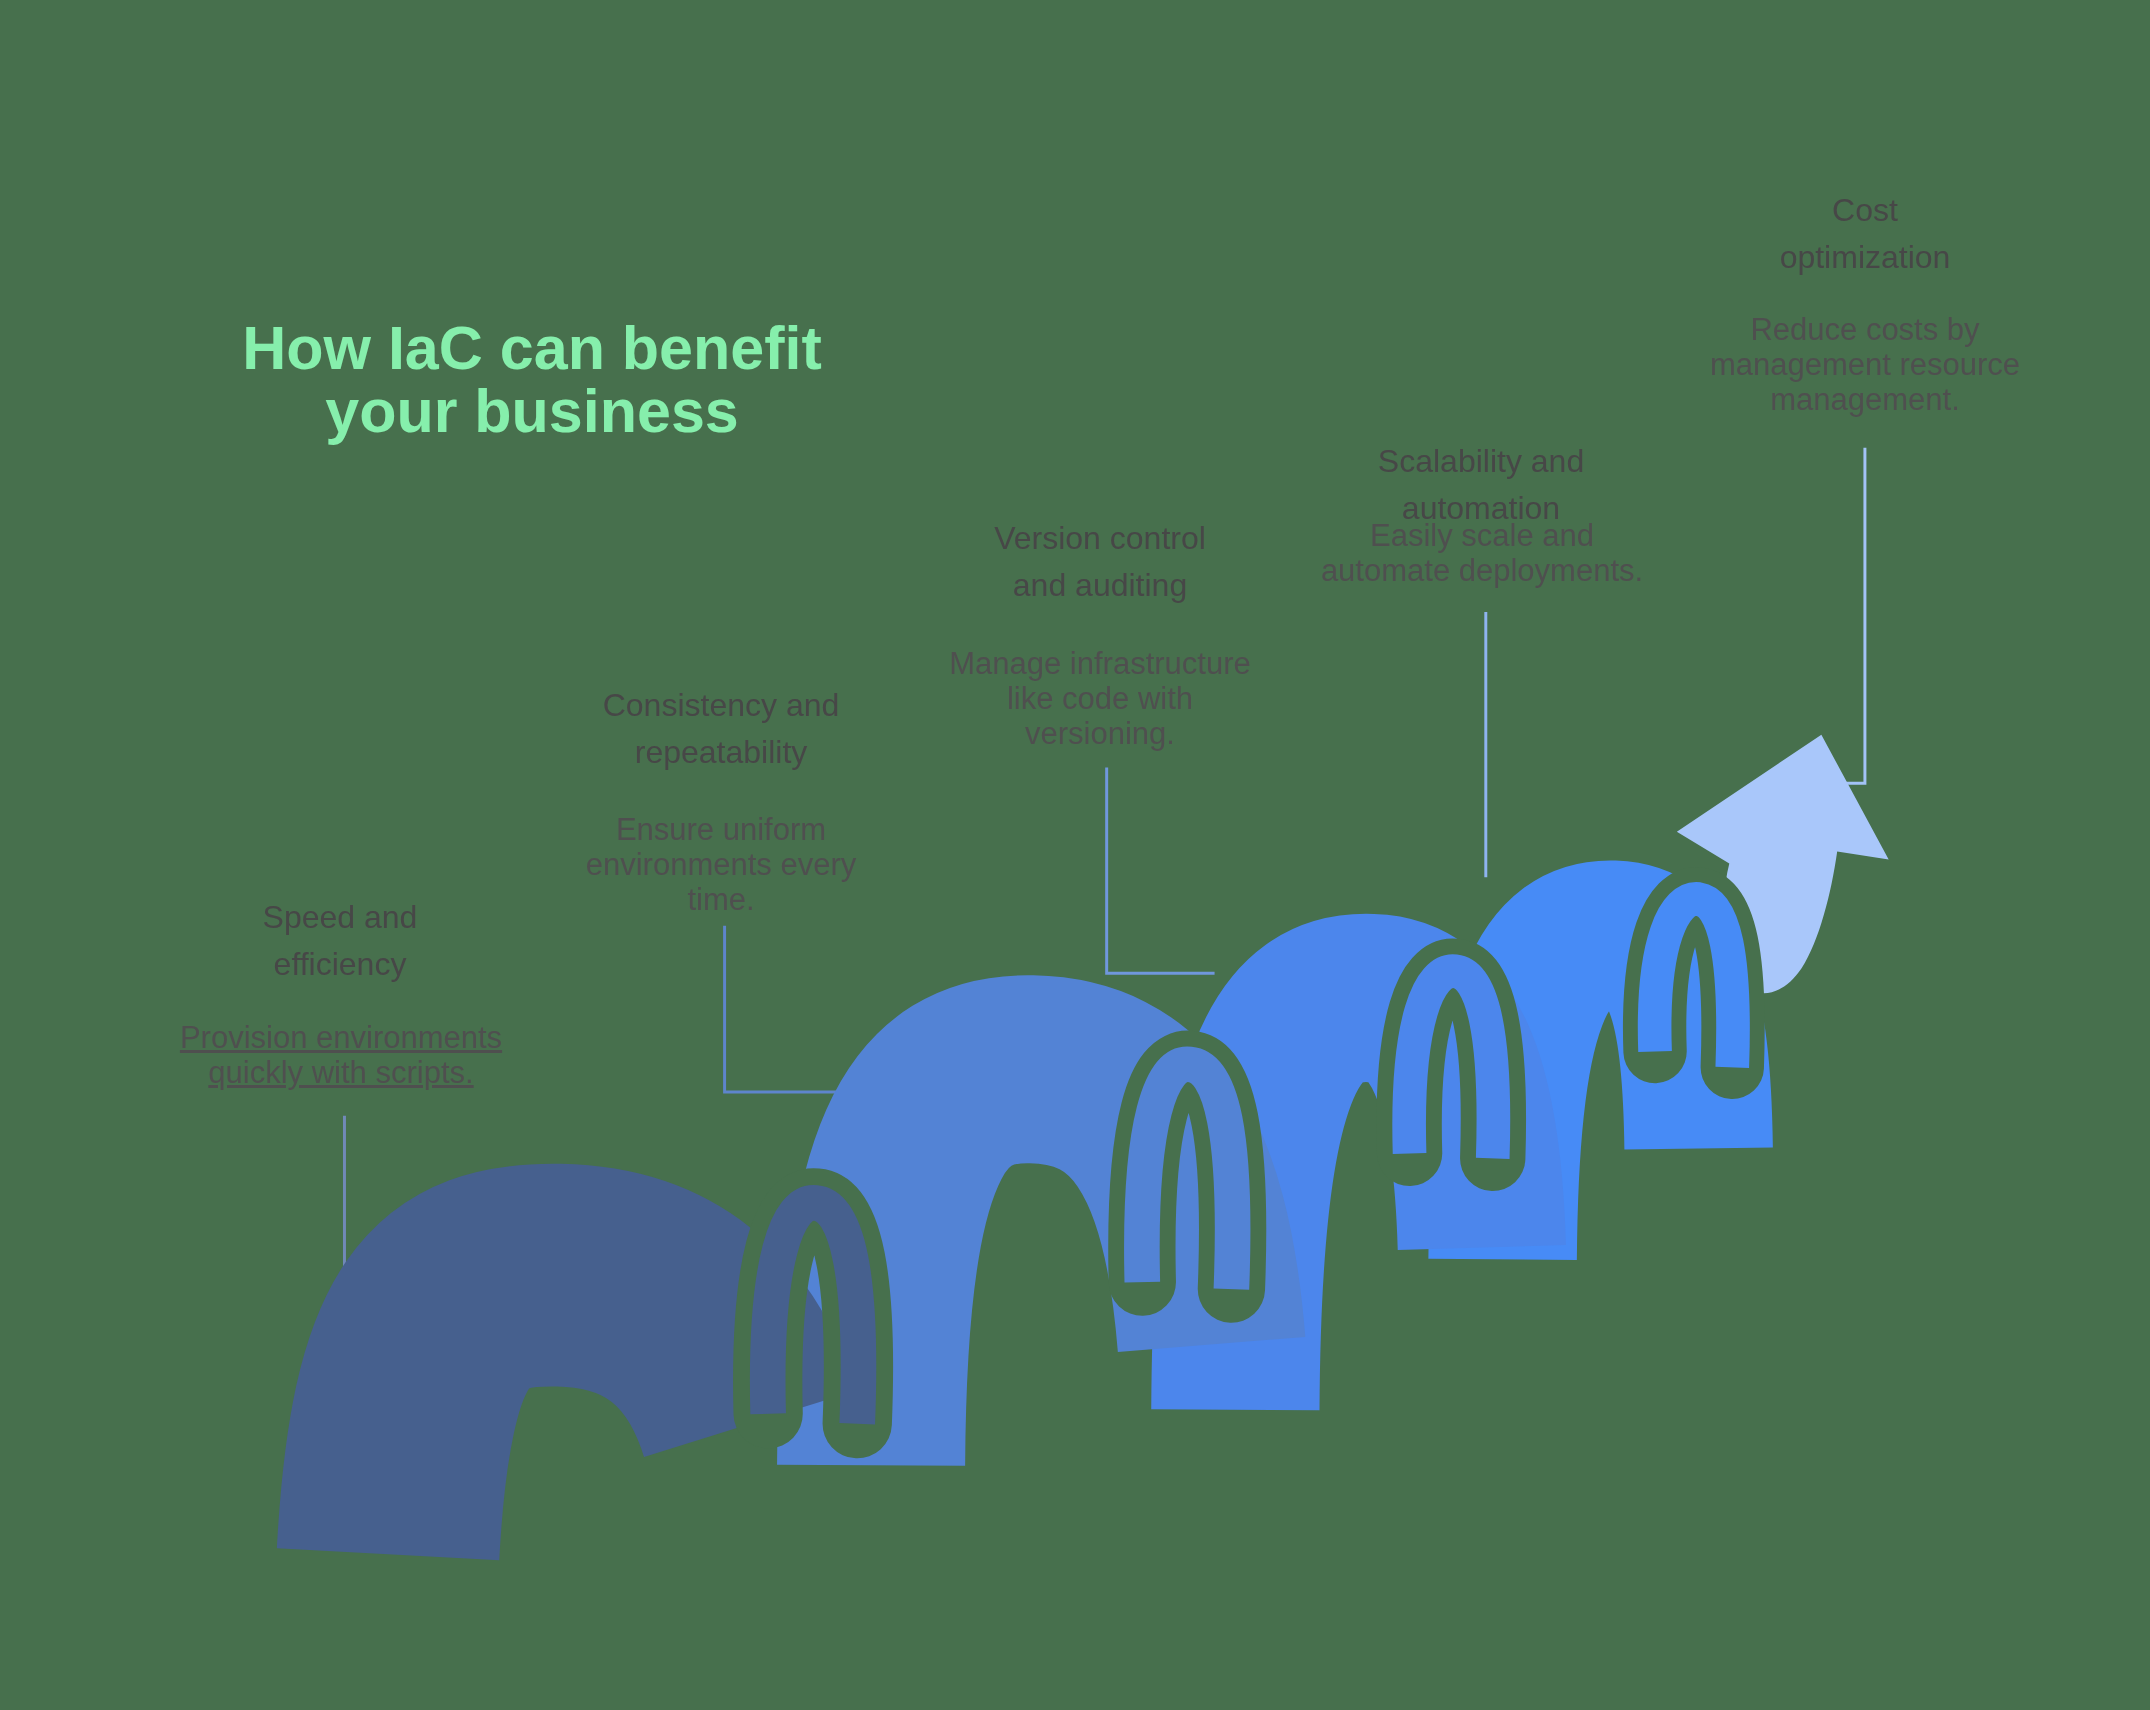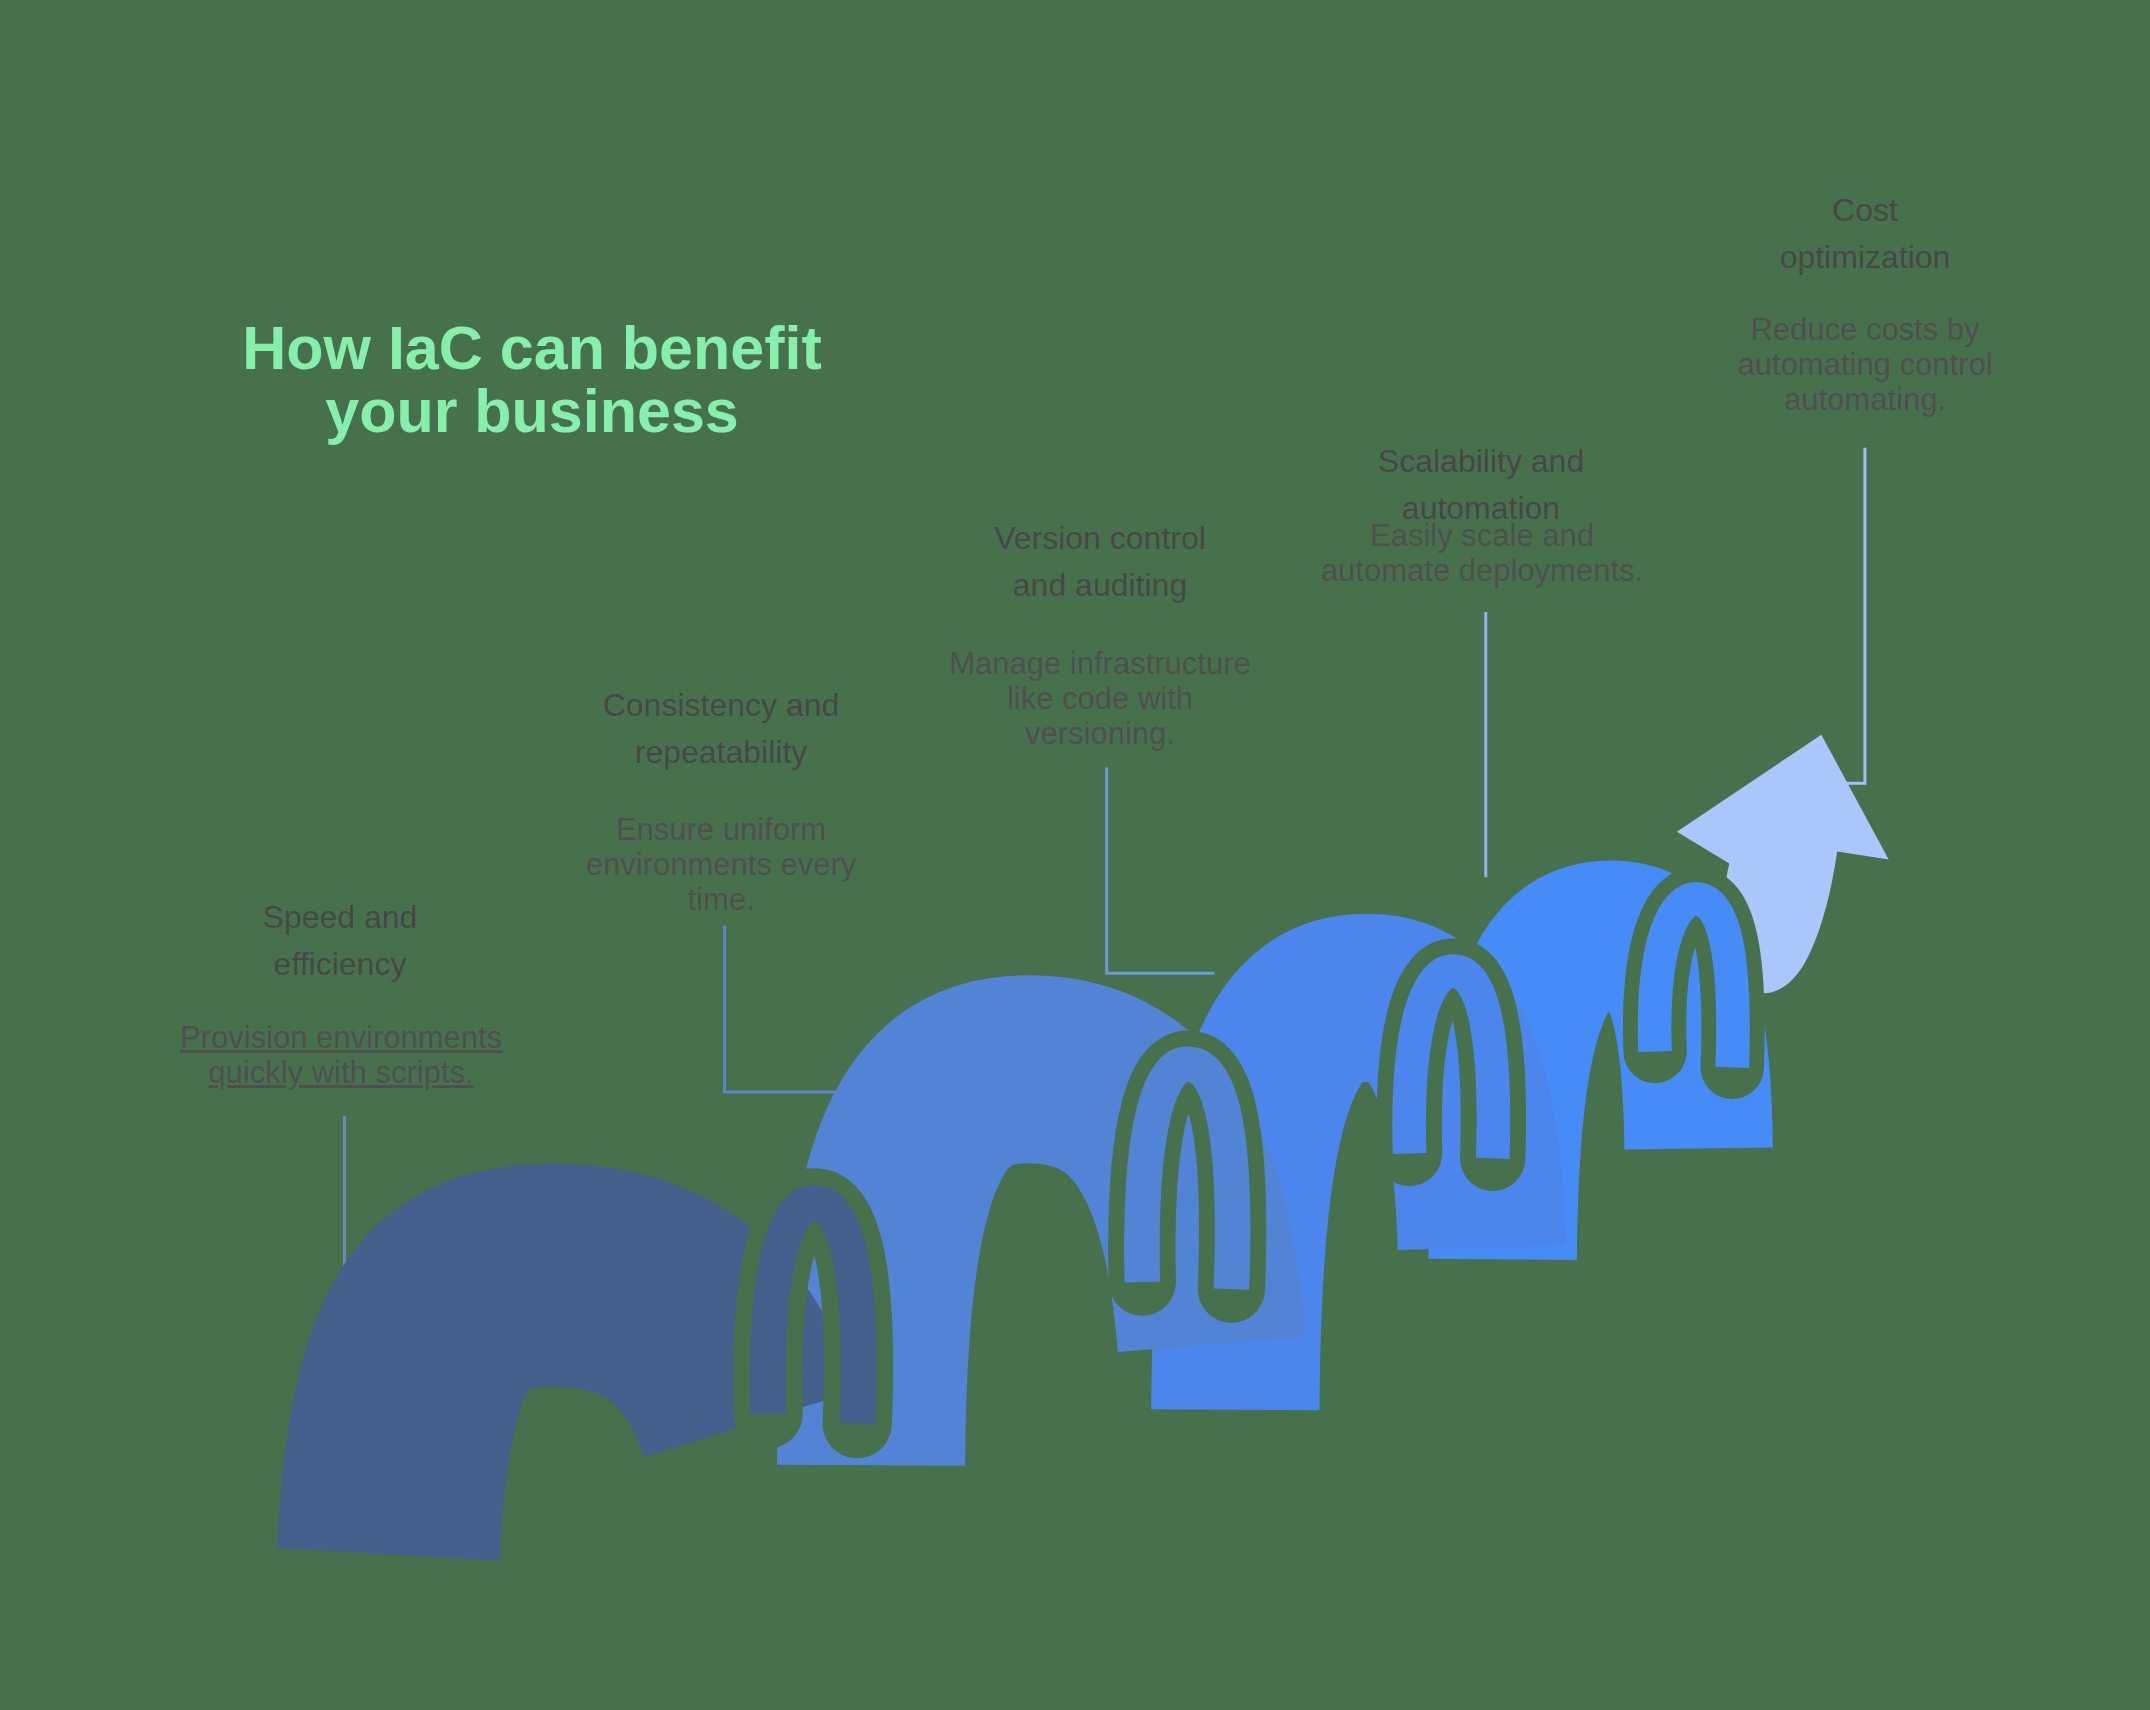--- a/index.html
+++ b/index.html
@@ -117,16 +117,16 @@
   <span class="line">Easily scale and</span>
   <span class="line">automate deployments.</span>
 </div>
 
 <div class="text-block benefit-heading" style="left:1865px;top:187px;">
   <span class="line">Cost</span>
   <span class="line">optimization</span>
 </div>
 <div class="text-block benefit-desc" style="left:1865px;top:312px;">
   <span class="line">Reduce costs by</span>
-  <span class="line">automating control</span>
-  <span class="line">automating.</span>
+  <span class="line">management resource</span>
+  <span class="line">management.</span>
 </div>
 
 
 </body></html>

